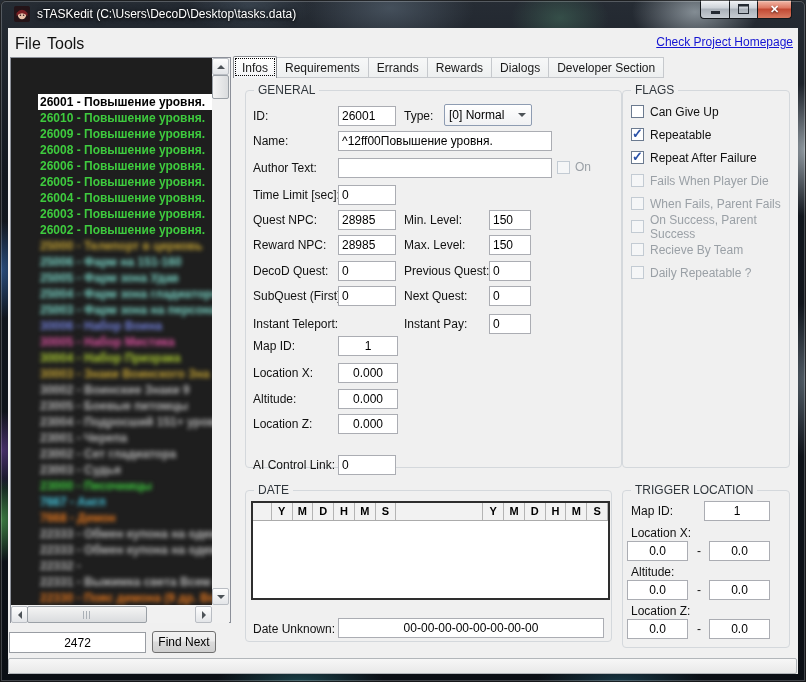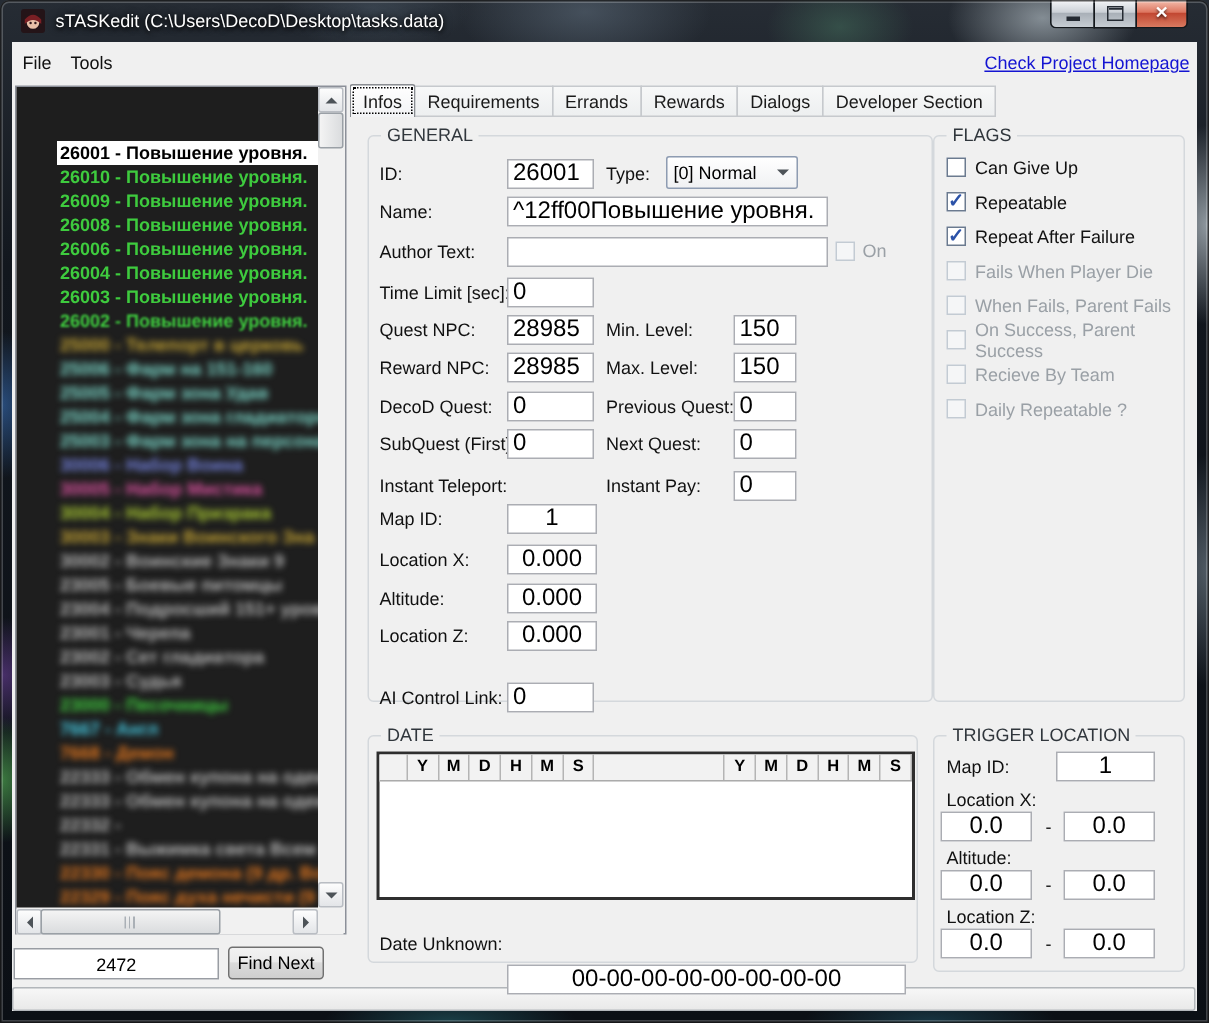--- a/index.html
+++ b/index.html
@@ -35,21 +35,21 @@
   .winbtn.min{width:29px;border-radius:0 0 0 4px;border-right:none;}
   .winbtn.rest{width:29px;}
   .winbtn.close{width:34px;border-radius:0 0 4px 0;border-left:none;
     background:linear-gradient(#f4c0b0 0%,#dd7660 45%,#c24832 50%,#d97a60 100%);}
   .glyph-min{width:9px;height:3px;background:#242a32;margin-top:6px;}
   .glyph-rest{width:9px;height:8px;border:1px solid #242a32;box-shadow:inset 0 1.5px 0 #242a32;background:transparent;}
   .glyph-close{color:#fff;font-size:11px;font-weight:bold;text-shadow:0 1px 2px rgba(0,0,0,.6);line-height:1;}
   
   .client{position:absolute;left:8px;top:28px;width:790px;height:646px;background:#f0f0f0;}
   .menubar{position:absolute;left:0;top:0;width:100%;height:28px;}
-  .menu-item{position:absolute;top:7px;font-size:12px;color:#111;}
+  .menu-item{position:absolute;top:7px;font-size:16px;color:#111;}
   .menu-file{left:7px;}
   .menu-tools{left:39px;}
   .homepage-link{position:absolute;right:5px;top:7px;font-size:12px;color:#1414d2;text-decoration:underline;cursor:pointer;}
   
   .listbox{position:absolute;left:2px;top:29px;width:221px;height:566px;background:#f1f1f1;border:1px solid #8c9099;box-sizing:border-box;}
   .list-black{position:absolute;left:0px;top:0px;width:201px;height:547px;background:#1e1e1e;overflow:hidden;padding-top:1px;box-sizing:border-box;}
   .list-row{height:16px;line-height:16px;font-size:12px;font-weight:bold;white-space:nowrap;padding-left:29px;color:#d0d0d0;cursor:default;}
   .list-row.selected{background:linear-gradient(90deg,transparent 27px,#ffffff 27px);color:#000;margin-top:35px;}
   .c-green{color:#3ecb3e}.c-gold{color:#c2a233}.c-cyan{color:#79d4c6}.c-blue{color:#7280dc}
   .c-pink{color:#d8519e}.c-lime{color:#a8c832}.c-gray{color:#b5b5b5}.c-orange{color:#e0761f}.c-cyan2{color:#45c8e0}
@@ -88,21 +88,21 @@
   .groupbox{position:absolute;border:1px solid #d4d8dc;border-radius:4px;box-sizing:border-box;}
   .gb-title{position:absolute;top:-8px;left:8px;background:#f0f0f0;padding:0 4px;font-size:12px;color:#30363c;}
   #gb-general{left:237px;top:62px;width:377px;height:378px;}
   #gb-flags{left:614px;top:62px;width:168px;height:378px;}
   #gb-date{left:237px;top:462px;width:367px;height:152px;}
   #gb-trigger{left:614px;top:462px;width:168px;height:158px;}
   .grow{position:absolute;left:0;width:100%;height:22px;}
   .glab{position:absolute;left:7px;top:3px;font-size:12px;color:#111;white-space:nowrap;}
   .glab2{position:absolute;left:158px;top:3px;font-size:12px;color:#111;white-space:nowrap;}
   .tb{position:absolute;height:20px;box-sizing:border-box;border:1px solid #abadb3;background:#fff;
-    font-family:inherit;font-size:16px;padding:0 3px;}
+    font-family:inherit;font-size:12px;padding:0 3px;}
   .gin1{left:92px;width:58px;}
   .gin2{left:243px;width:42px;}
   .gwide{left:92px;width:214px;}
   .gctr{left:92px;width:60px;text-align:center;}
   .gr1{top:15px}.gr2{top:40px}.gr3{top:67px}.gr4{top:94px}.gr5{top:119px}.gr6{top:144px}.gr7{top:170px}
   .gr8{top:195px}.gr9{top:223px}.gr10{top:245px}.gr11{top:272px}.gr12{top:298px}.gr13{top:323px}.gr14{top:364px}
   .combo{position:absolute;left:198px;top:-2px;width:88px;height:22px;box-sizing:border-box;border:1px solid #8e9cb2;border-radius:2px;
     background:linear-gradient(#fff,#f0f1f3);font-size:12px;display:flex;align-items:center;padding-left:4px;cursor:pointer;}
   .combo .arrow{position:absolute;right:5px;top:8px;}
   .cb{width:13px;height:13px;box-sizing:border-box;border:1px solid #6b7a8f;background:#fff;position:relative;flex:none;}
@@ -165,20 +165,21 @@
   </div>
 
   <div class="listbox">
     <div class="list-black">
 
     <div class="list-row selected">26001 - Повышение уровня.</div>
         <div class="list-row c-green">26010 - Повышение уровня.</div>
         <div class="list-row c-green">26009 - Повышение уровня.</div>
         <div class="list-row c-green">26008 - Повышение уровня.</div>
         <div class="list-row c-green">26006 - Повышение уровня.</div>
+        <div class="list-row c-green">26005 - Повышение уровня.</div>
         <div class="list-row c-green">26004 - Повышение уровня.</div>
         <div class="list-row c-green">26003 - Повышение уровня.</div>
         <div class="list-row c-green blur1">26002 - Повышение уровня.</div>
         <div class="list-row c-gold blur2">25000 - Телепорт в церковь</div>
         <div class="list-row c-cyan blur2">25006 - Фарм на 151-160</div>
         <div class="list-row c-cyan blur2">25005 - Фарм зона Удав</div>
         <div class="list-row c-cyan blur2">25004 - Фарм зона гладиаторов</div>
         <div class="list-row c-cyan blur2">25003 - Фарм зона на персонаж</div>
         <div class="list-row c-blue blur2">30006 - Набор Воина</div>
         <div class="list-row c-pink blur2">30005 - Набор Мистика</div>
@@ -371,21 +372,21 @@
           <div></div>
           <div>Y</div>
           <div>M</div>
           <div>D</div>
           <div>H</div>
           <div>M</div>
           <div>S</div>
         </div>
     </div>
     <span class="date-unk-label">Date Unknown:</span>
-    <input class="tb date-unk" style="position: absolute; margin-top: 25px;" value="00-00-00-00-00-00-00-00">
+    <input class="tb date-unk" style="position: absolute;" value="00-00-00-00-00-00-00-00">
   </div>
 
   <div class="groupbox" id="gb-trigger">
     <div class="gb-title">TRIGGER LOCATION</div>
     <span class="tlab" style="top:13px;">Map ID:</span>
     <input class="tb tctr t-map" style="position: absolute;" value="1">
     <span class="tlab" style="top:35px;">Location X:</span>
     <input class="tb tctr t-c1" style="position: absolute; top: 50px;" value="0.0">
     <span class="t-dash" style="top:53px;">-</span>
     <input class="tb tctr t-c2" style="position: absolute; top: 50px;" value="0.0">

